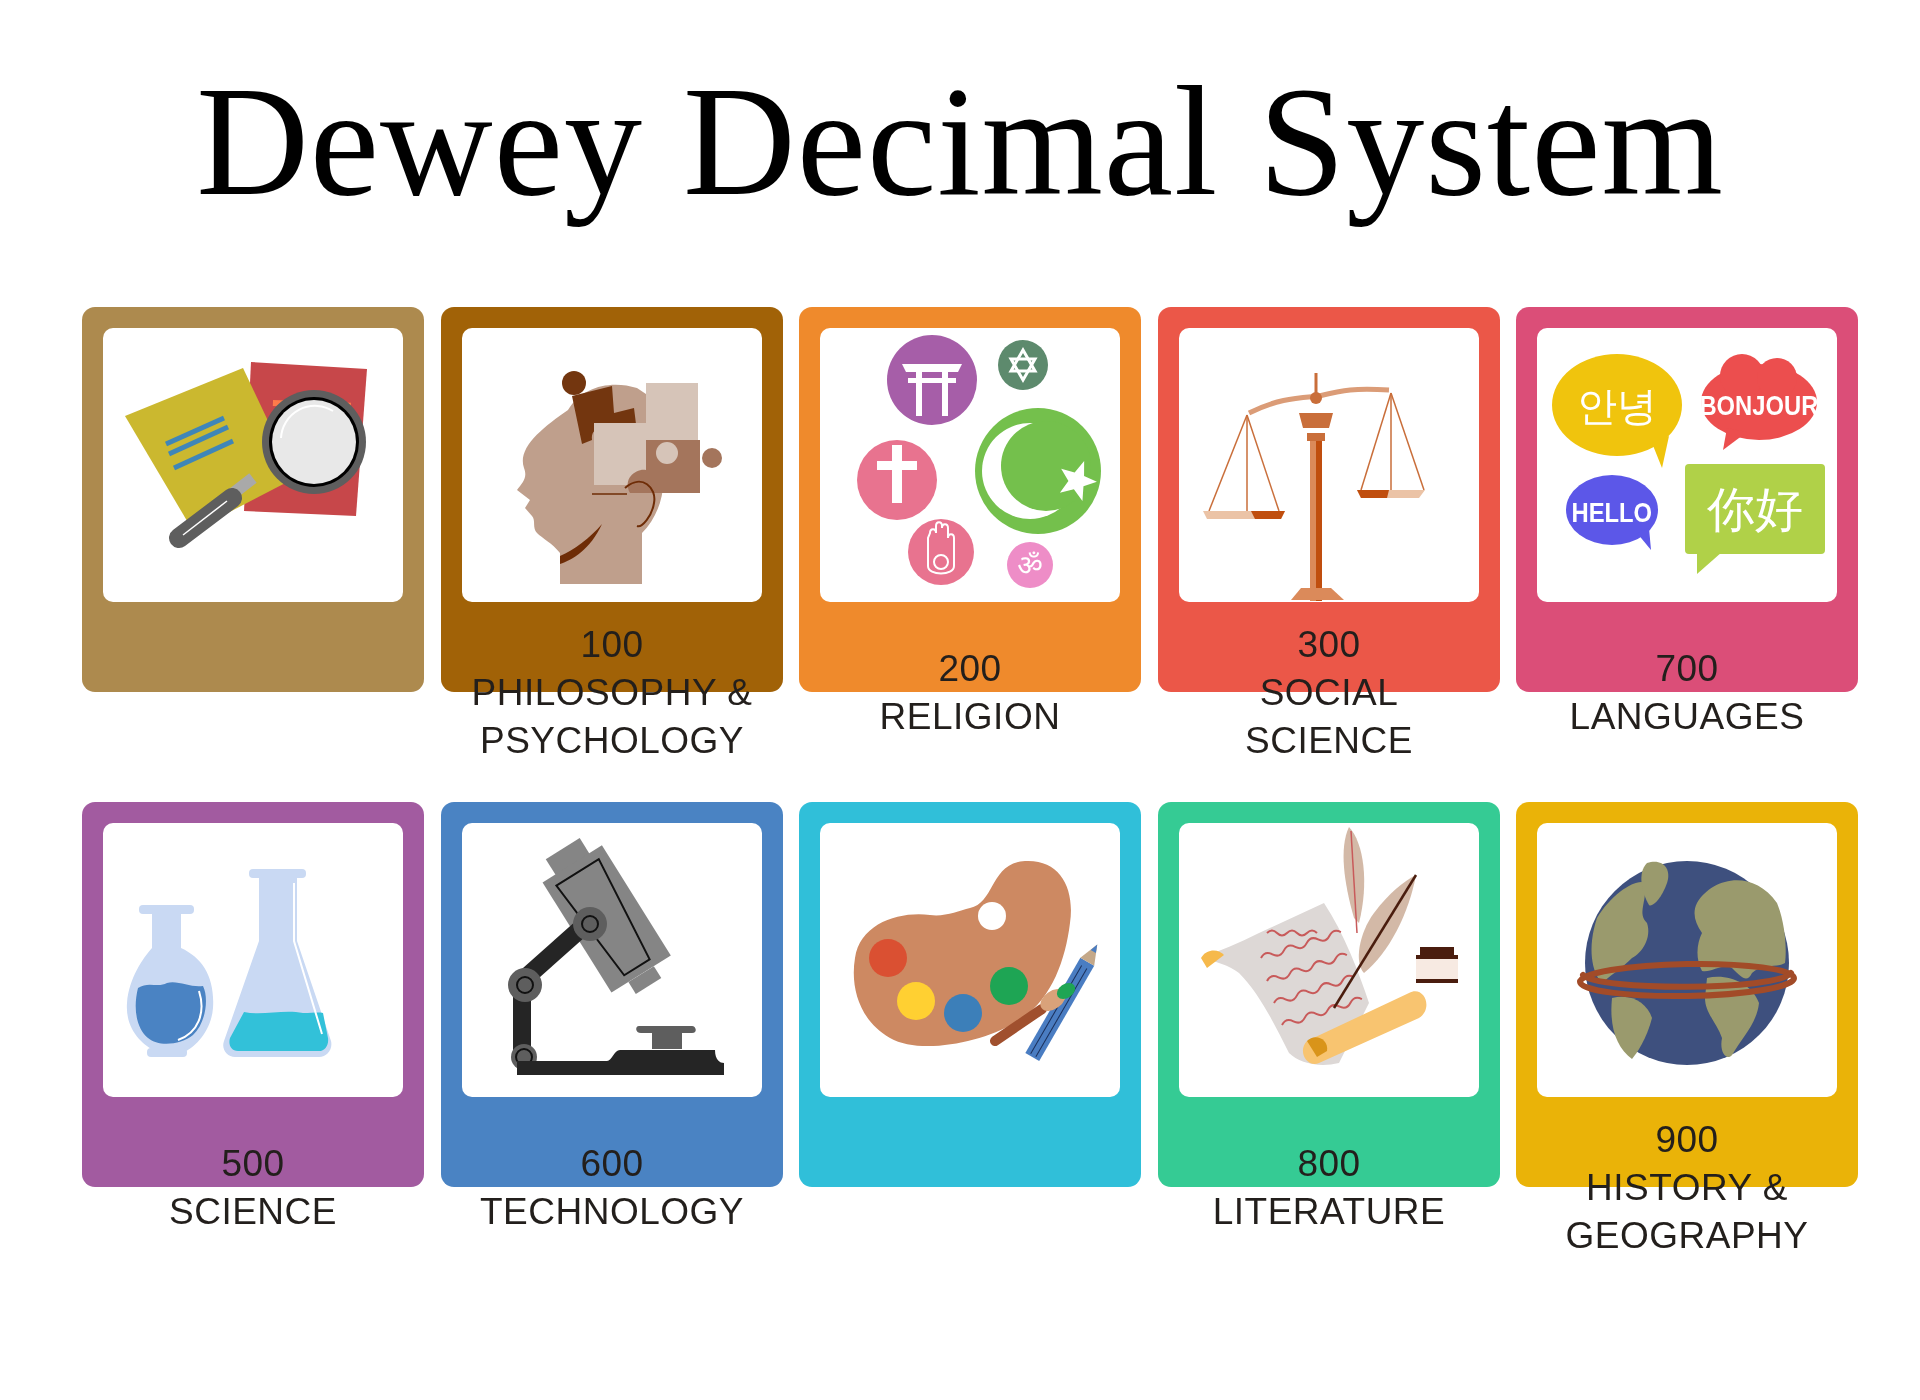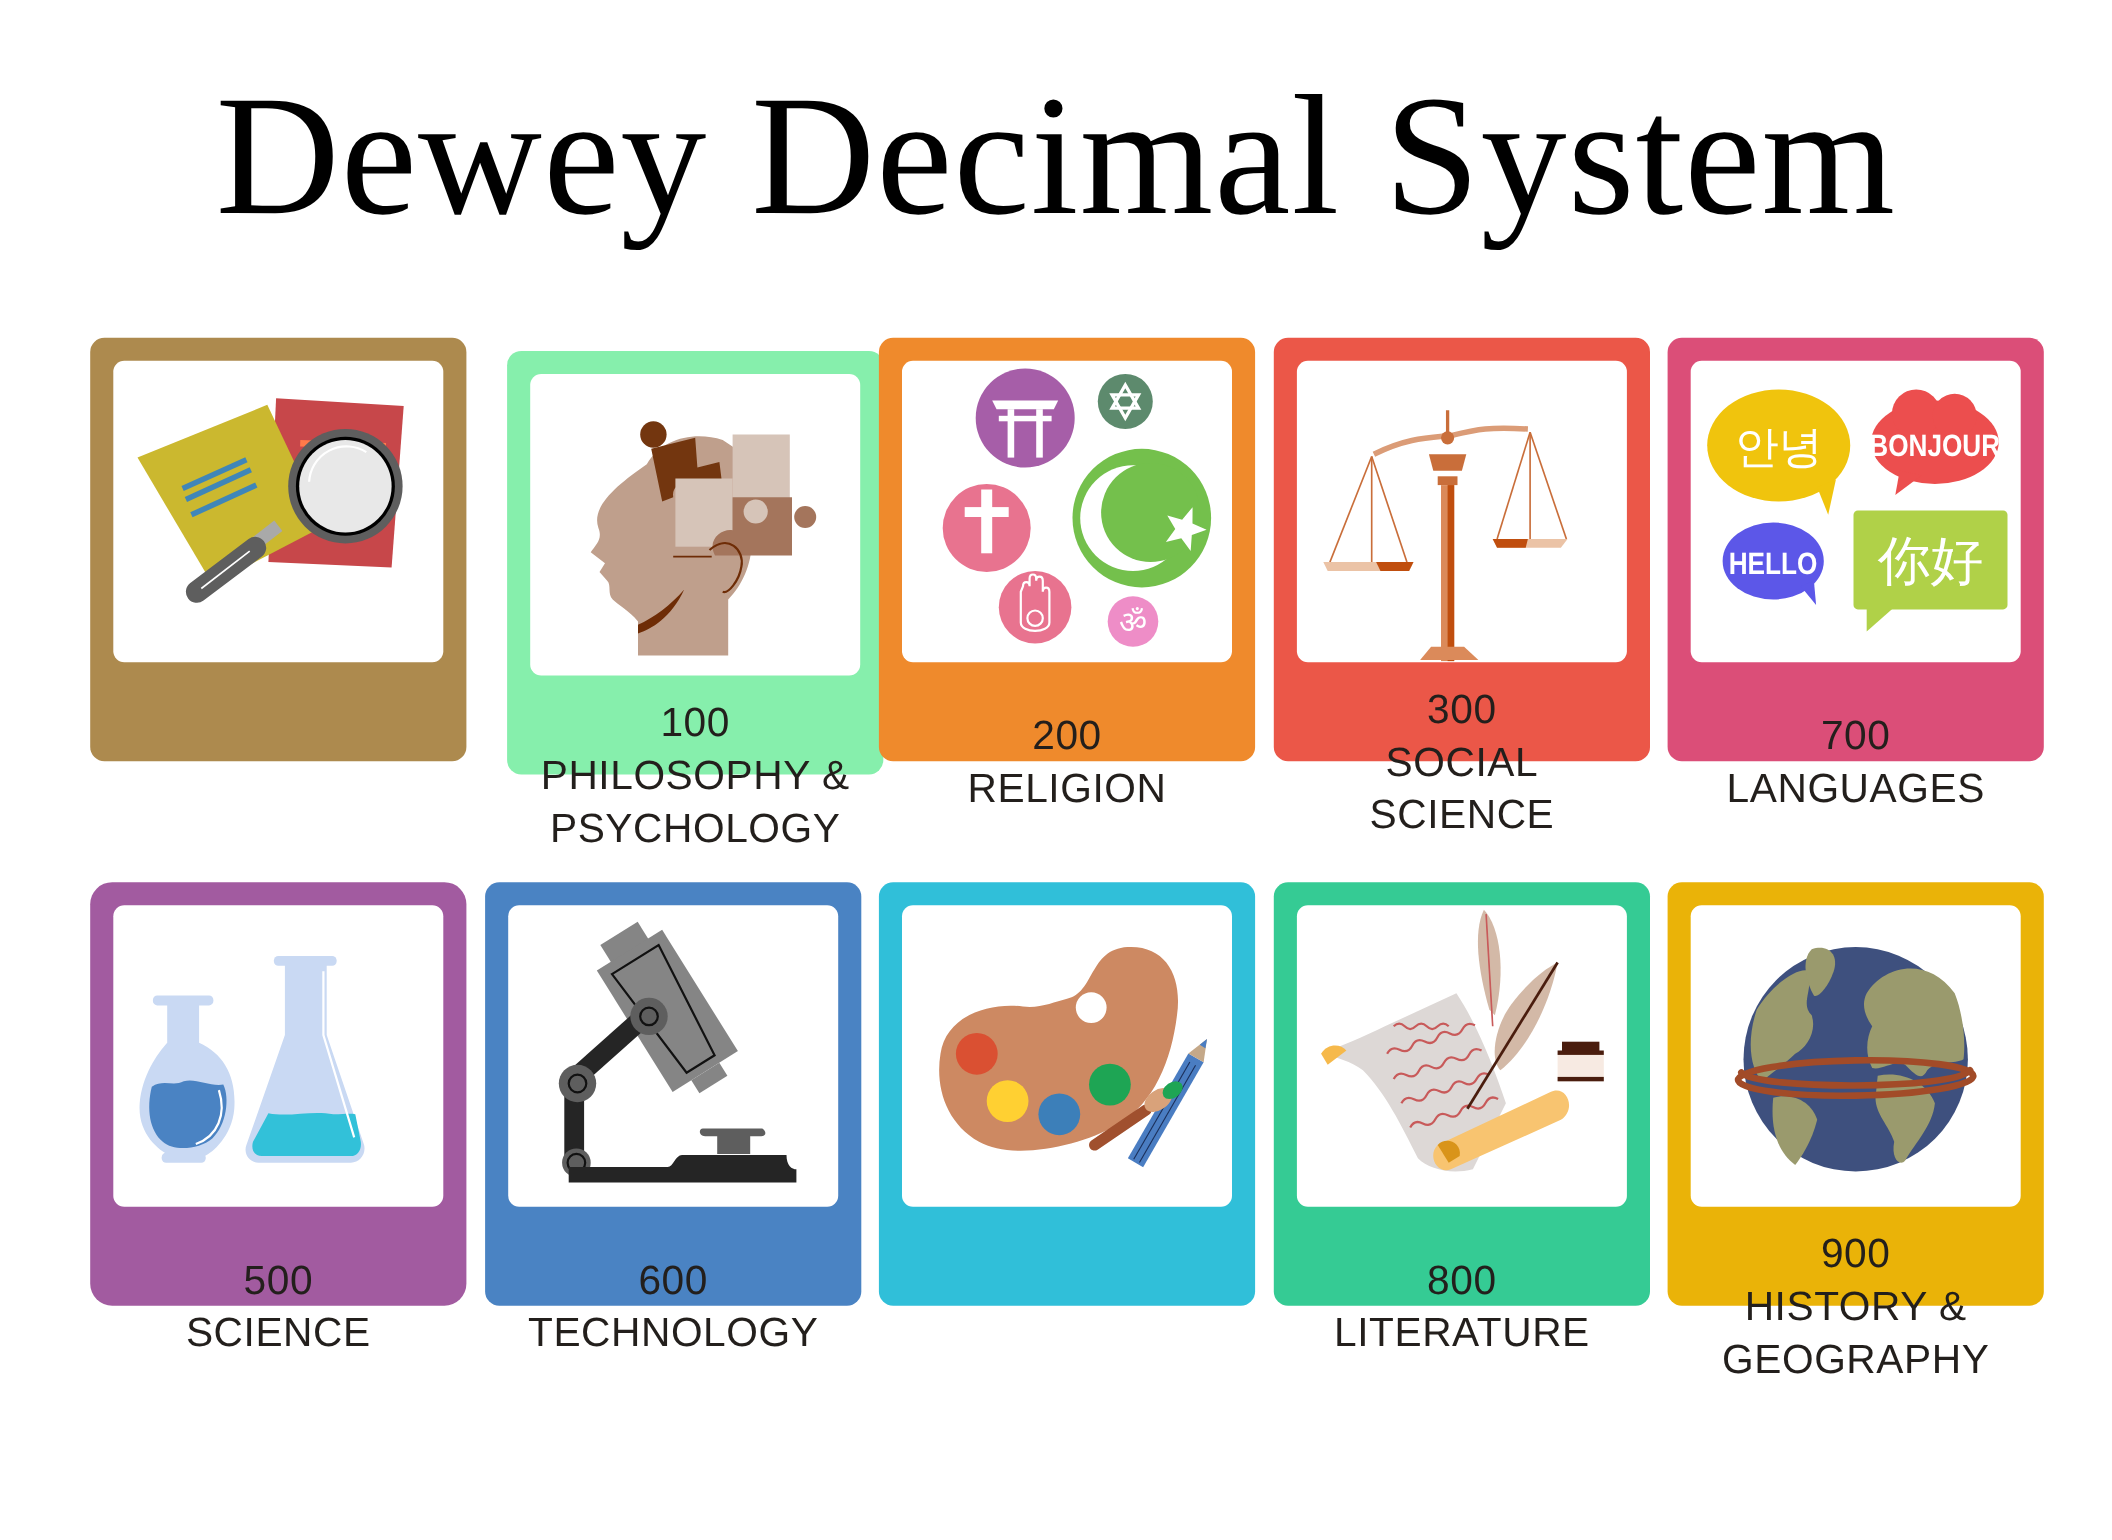--- a/index.html
+++ b/index.html
@@ -47,21 +47,21 @@
         <line x1="76" y1="210" x2="129" y2="170" stroke="#5E5E5E" stroke-width="20" stroke-linecap="round"></line>
         <line x1="80" y1="207" x2="124" y2="173" stroke="#FFFFFF" stroke-width="1.5"></line>
         <circle cx="211" cy="114" r="52" fill="#5E5E5E"></circle>
         <circle cx="211" cy="114" r="45" fill="#000"></circle>
         <circle cx="211" cy="114" r="42" fill="#E8E8E8"></circle>
         <path d="M178,110 A34,34 0 0 1 230,83" fill="none" stroke="#FFF" stroke-width="2"></path>
       </svg>
     </div>
   </div>
 
-  <div class="card" style="left: 379px; top: 0px; background: #86efac; margin-top: 12px;">
+  <div class="card" style="left: 359px; top: 0px; background: #a16207;">
     <div class="frame">
       <svg viewBox="0 0 300 274">
         <path d="M106,82 C120,58 150,52 175,60 L190,70 L200,140 C205,165 195,190 180,205 L180,256 L98,256 L98,225 C90,215 80,210 75,205 C70,200 74,192 70,188 L63,180 L68,172 L55,162 C60,155 66,150 62,140 C55,120 80,100 106,82 Z" fill="#BF9F8C"></path>
         <path d="M98,228 L98,236 C110,232 128,222 140,196 C128,210 112,222 98,228 Z" fill="#6E2C06"></path>
         <path d="M110,68 L150,58 L152,85 L172,80 L176,112 L142,118 C150,100 128,95 130,112 L120,116 Z" fill="#73360F"></path>
         <circle cx="112" cy="55" r="12" fill="#73360F"></circle>
         <rect x="132" y="95" width="52" height="62" fill="#D6C4B8"></rect>
         <rect x="184" y="55" width="52" height="58" fill="#D6C4B8"></rect>
         <path d="M184,112 L238,112 L238,165 L168,165 C160,150 175,140 184,142 Z" fill="#A4755C"></path>
         <circle cx="250" cy="130" r="10" fill="#A4755C"></circle>
@@ -156,21 +156,21 @@
         <polygon points="160,224 185,224 160,246" fill="#B0D148"></polygon>
         <text x="218" y="198" text-anchor="middle" font-size="48" fill="#fff" font-family="DejaVu Sans, sans-serif">你好</text>
       </svg>
     </div>
     <div class="label">
       <span>700</span>
       <span>LANGUAGES</span>
     </div>
   </div>
 
-  <div class="card" style="left: 0px; top: 495px; background: rgb(162, 91, 160); border-radius: 20px;">
+  <div class="card" style="left: 0px; top: 495px; background: rgb(162, 91, 160);">
     <div class="frame">
       <svg viewBox="0 0 300 274">
         <rect x="36" y="82" width="55" height="9" rx="4" fill="#C9D9F3"></rect>
         <path d="M49,90 L78,90 L78,125 C100,135 112,155 110,185 C108,210 90,225 83,228 L52,228 C40,222 22,207 24,180 C26,155 40,135 49,125 Z" fill="#C9D9F3"></path>
         <rect x="44" y="225" width="40" height="9" rx="4" fill="#C9D9F3"></rect>
         <path d="M35,165 C45,158 55,165 64,160 C75,157 88,165 100,163 C106,175 103,200 90,212 C78,222 55,224 45,215 C33,205 30,185 35,165 Z" fill="#4A83C3"></path>
         <path d="M96,168 C103,190 95,210 75,217" fill="none" stroke="#fff" stroke-width="2"></path>
         <rect x="146" y="46" width="57" height="9" rx="4" fill="#C9D9F3"></rect>
         <path d="M156,54 L194,54 L194,118 L228,218 C230,226 224,234 216,234 L132,234 C124,234 118,226 121,218 L156,118 Z" fill="#C9D9F3"></path>
         <path d="M141,189 C160,193 180,186 200,190 C210,190 215,189 220,190 L225,215 C226,222 222,228 216,228 L135,228 C128,228 125,222 127,215 Z" fill="#32C1D9"></path>

